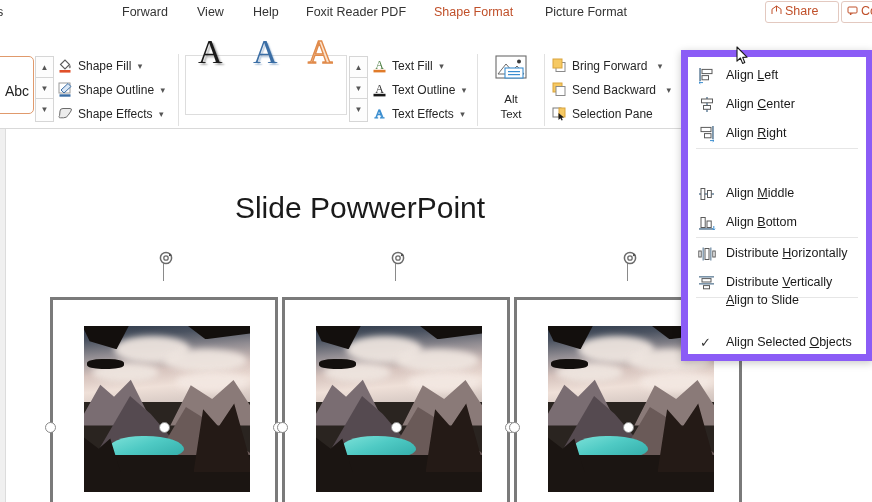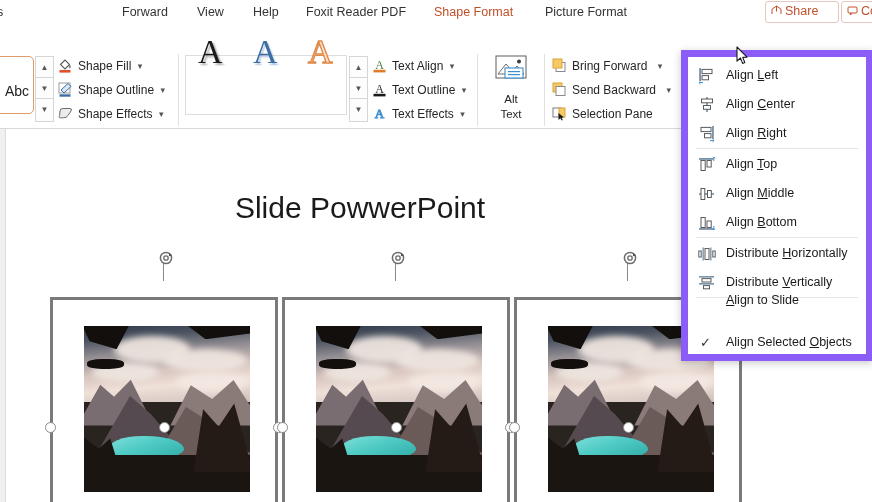--- a/index.html
+++ b/index.html
@@ -178,21 +178,21 @@
     <div class="spin" style="left:349px;top:32px;">▲</div>
     <div class="spin" style="left:349px;top:53px;">▼</div>
     <div class="spin" style="left:349px;top:74px;">▼</div>
 
     <div class="rbtn" style="left:371px;top:31px;">
       <span class="ic">
         <svg width="17" height="17" viewBox="0 0 17 17">
             <text x="8.5" y="12" font-size="12" font-family="Liberation Serif, serif" fill="#4a7c3f" text-anchor="middle">A</text>
             <rect x="2.5" y="12.8" width="12" height="2.6" fill="#e07b2a"></rect>
           </svg>
-      </span><span class="tx">Text Align</span><span class="cv">▾</span>
+      </span><span class="tx">Text Fill</span><span class="cv">▾</span>
     </div>
     <div class="rbtn" style="left:371px;top:55px;">
       <span class="ic">
         <svg width="17" height="17" viewBox="0 0 17 17">
             <text x="8.5" y="12" font-size="12" font-family="Liberation Serif, serif" fill="#2b2b2b" text-anchor="middle">A</text>
             <rect x="2.5" y="12.8" width="12" height="2.6" fill="#1a1a1a"></rect>
           </svg>
       </span><span class="tx">Text Outline</span><span class="cv">▾</span>
     </div>
     <div class="rbtn" style="left:371px;top:79px;">
@@ -428,31 +428,20 @@
             <rect x="3" y="2.4" width="10" height="4.2" fill="#fff" stroke="#5b5b5b" stroke-width="1"></rect>
             <rect x="6.5" y="8.6" width="6.5" height="4.2" fill="#fff" stroke="#5b5b5b" stroke-width="1"></rect>
             <path d="M12 15.6 L16 15.6 M14.7 14.4 L16 15.6 L14.7 16.8" fill="none" stroke="#3b8ed0" stroke-width="1"></path>
           </svg>
       </span>
       <span class="mtx"><span>Align </span><u class="k">R</u><span>ight</span></span>
     </div>
 
     <div class="msep" style="top:91px;"></div>
 
-    <div class="mi" style="top:93px;">
-      <span class="mic">
-        <svg width="18" height="18" viewBox="0 0 18 18">
-            <rect x="1" y="2.2" width="14" height="1.5" fill="#5b7a95"></rect>
-            <rect x="3" y="4.5" width="4.2" height="10" fill="#fff" stroke="#5b5b5b" stroke-width="1"></rect>
-            <rect x="9" y="4.5" width="4.2" height="6.5" fill="#fff" stroke="#5b5b5b" stroke-width="1"></rect>
-            <path d="M15.8 1 L15.8 5 M14.6 2.3 L15.8 1 L17 2.3" fill="none" stroke="#3b8ed0" stroke-width="1"></path>
-          </svg>
-      </span>
-      <span class="mtx"><span>Align </span><u class="k">T</u><span>op</span></span>
-    </div>
 
     <div class="mi" style="top:122px;">
       <span class="mic">
         <svg width="18" height="18" viewBox="0 0 18 18">
             <rect x="1" y="8.3" width="15" height="1.4" fill="#5b7a95"></rect>
             <rect x="3" y="3.5" width="3.8" height="11" fill="#fff" stroke="#5b5b5b" stroke-width="1"></rect>
             <rect x="9.5" y="5.5" width="3.8" height="7" fill="#fff" stroke="#5b5b5b" stroke-width="1"></rect>
           </svg>
       </span>
       <span class="mtx"><span>Align </span><u class="k">M</u><span>iddle</span></span>

